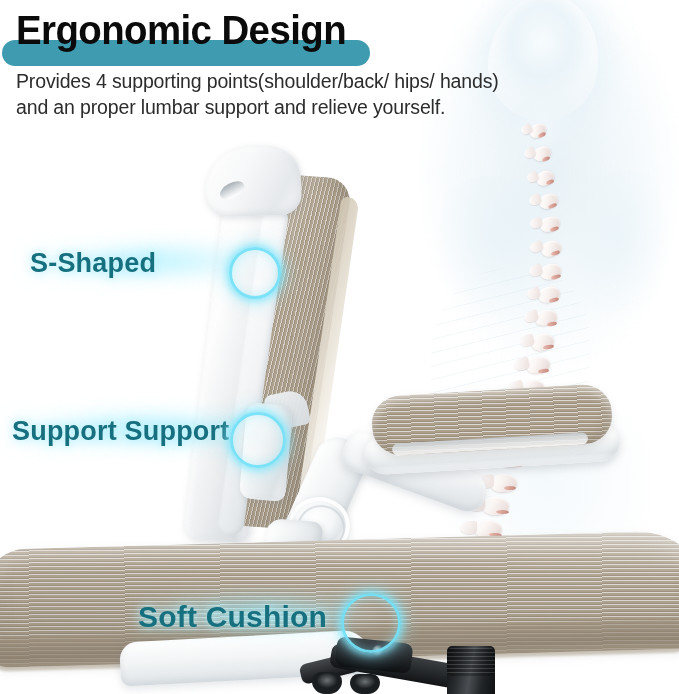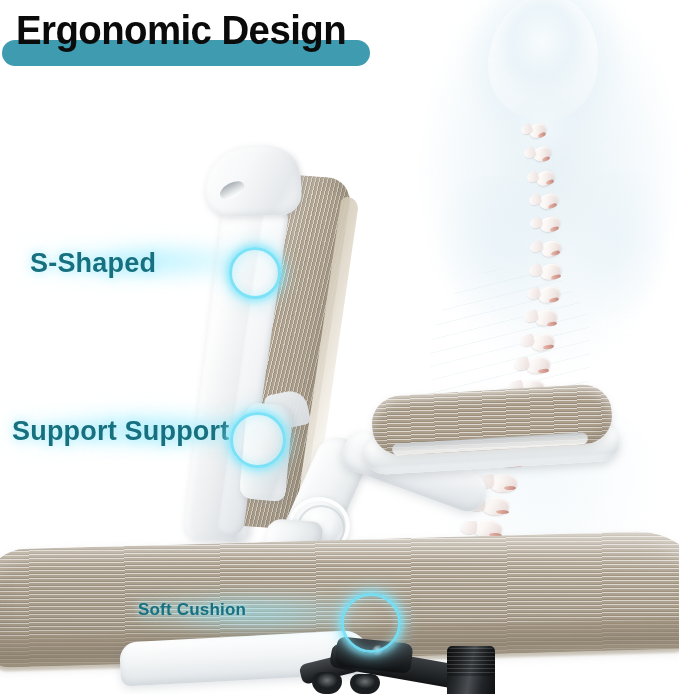--- a/index.html
+++ b/index.html
@@ -479,25 +479,27 @@
     </div>
 
     <div class="callout" id="callout-1" style="left: 12px; top: 416px;">
       <div class="glowbar" style="width: 268px; height: 46px; left: 2px; top: -10px;"></div>
       <div class="callout-text" style="font-size: 27px;">Support Support</div>
       <div class="ring" style="width: 50px; height: 50px; left: 218px; top: -4px;"></div>
     </div>
 
     <div class="callout" id="callout-2" style="left: 138px; top: 600px;">
       <div class="glowbar" style="width: 238px; height: 46px; left: 4px; top: -10px;"></div>
-      <div class="callout-text" style="font-size: 17px;">Soft Cushion</div>
+      <div class="callout-text" style="font-size: 30px;">Soft Cushion</div>
       <div class="ring" style="width: 54px; height: 54px; left: 203px; top: -7px;"></div>
     </div>
   </div>
 
   <div id="header">
     <div id="title-pill"></div>
     <div id="page-title">Ergonomic Design</div>
     <div id="subtitle">
+      <span class="line">Provides 4 supporting points(shoulder/back/ hips/ hands)</span>
+      <span class="line">and an proper lumbar support and relieve yourself.</span>
     </div>
   </div>
 
 </div>
 
 </body></html>

